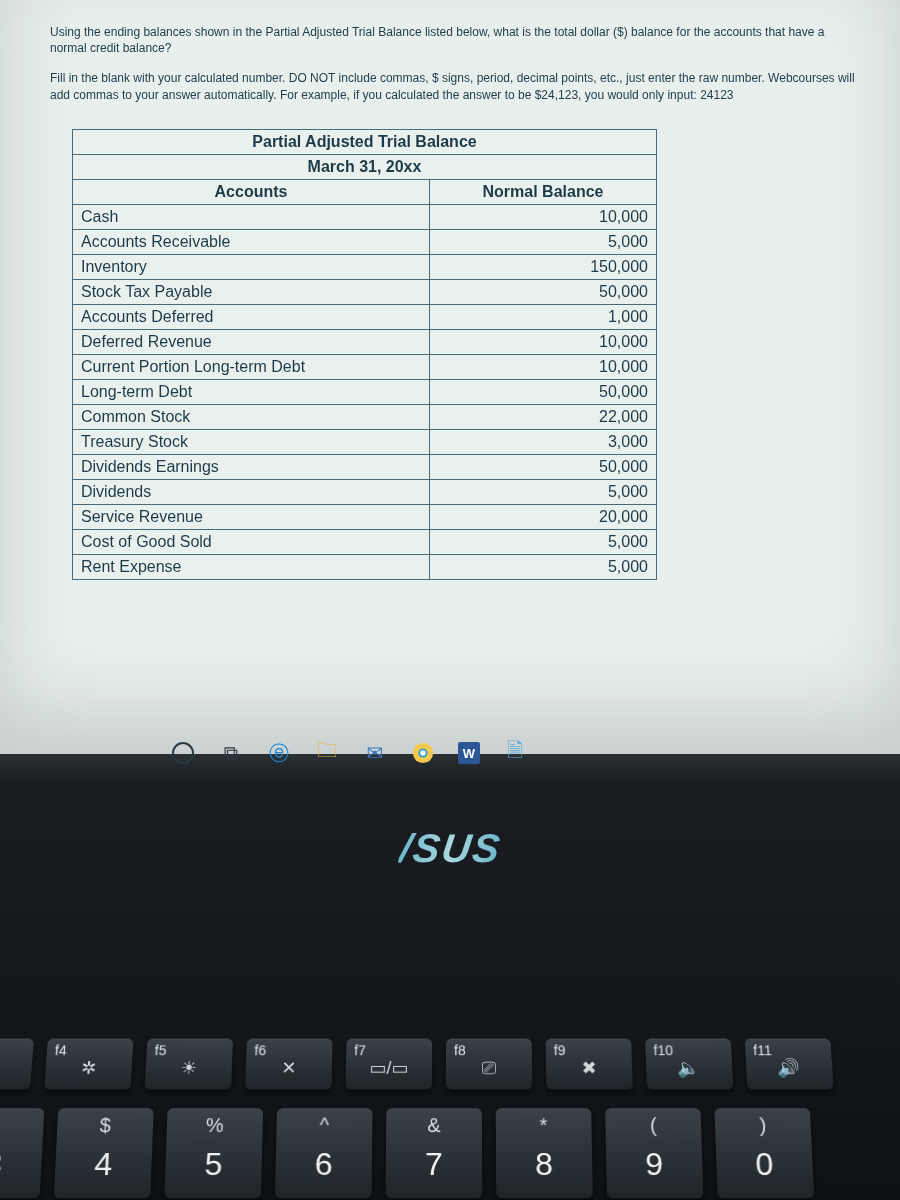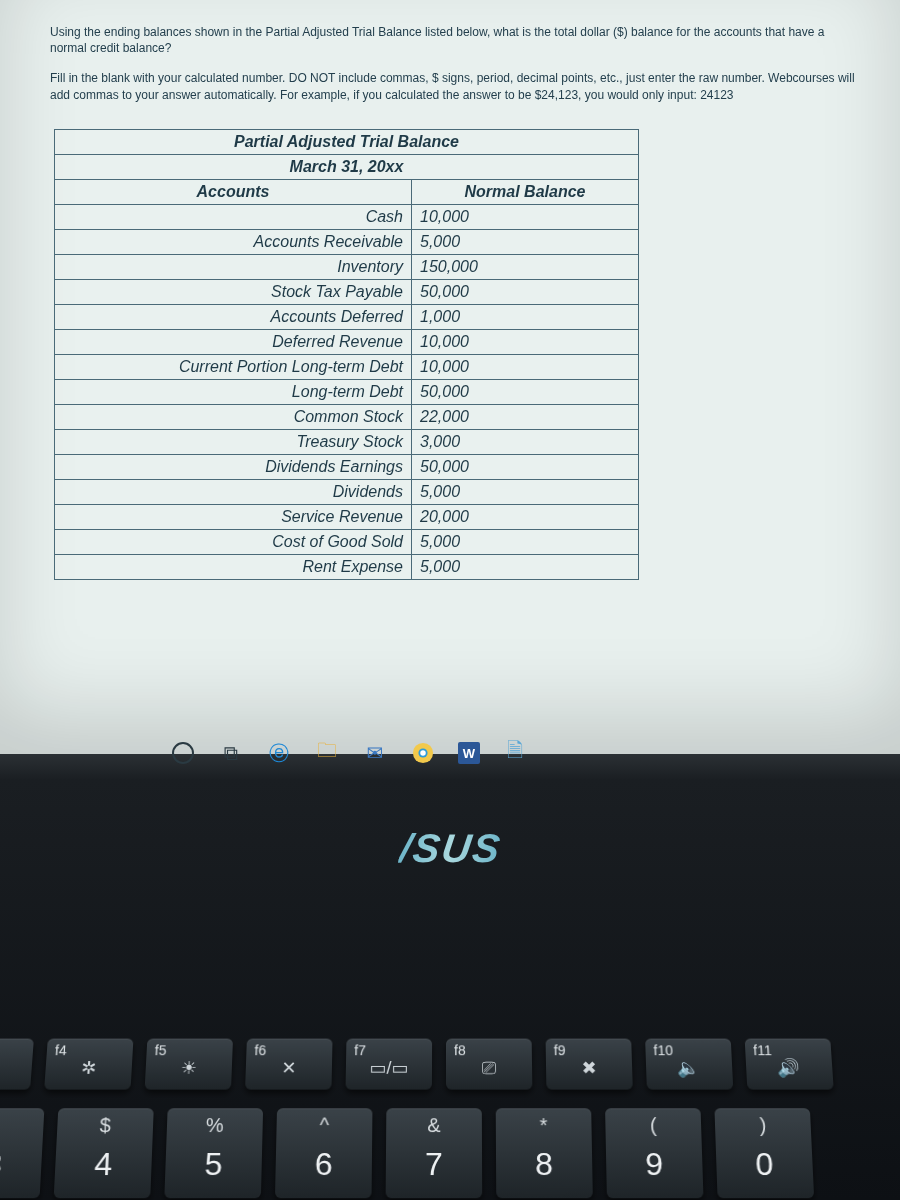--- a/index.html
+++ b/index.html
@@ -18,37 +18,37 @@
     padding: 24px 38px 10px 50px;
     min-height: 720px;
     box-shadow: inset 0 -40px 80px rgba(0,0,0,0.15);
   }
   .question-text p {
     margin: 0 0 14px 0;
     font-size: 12px;
     line-height: 1.35;
     color: #233f4d;
   }
-  .table-wrap { margin-top: 26px; margin-left: 4px; font-style: italic; }
+  .table-wrap { margin-top: 26px; margin-left: 22px; }
   table.trial {
     border-collapse: collapse;
     font-size: 16px;
   }
   table.trial th, table.trial td {
     border: 1px solid #4a6a78;
     padding: 3px 8px;
     background: rgba(255,255,255,0.08);
     color: #1f3a47;
   }
   table.trial th { font-weight: bold; text-align: center; }
   .title-row th { padding: 4px 8px; }
   .col-acct { width: 340px; text-align: center; }
   .col-bal  { width: 210px; text-align: center; }
-  td.acct { text-align: right; }
-  td.bal  { text-align: left; }
+  td.acct { text-align: left; }
+  td.bal  { text-align: right; }
 
   .taskbar {
     position: absolute;
     top: 740px;
     left: 170px;
     display: flex;
     gap: 22px;
     align-items: center;
   }
   .tb-icon {

